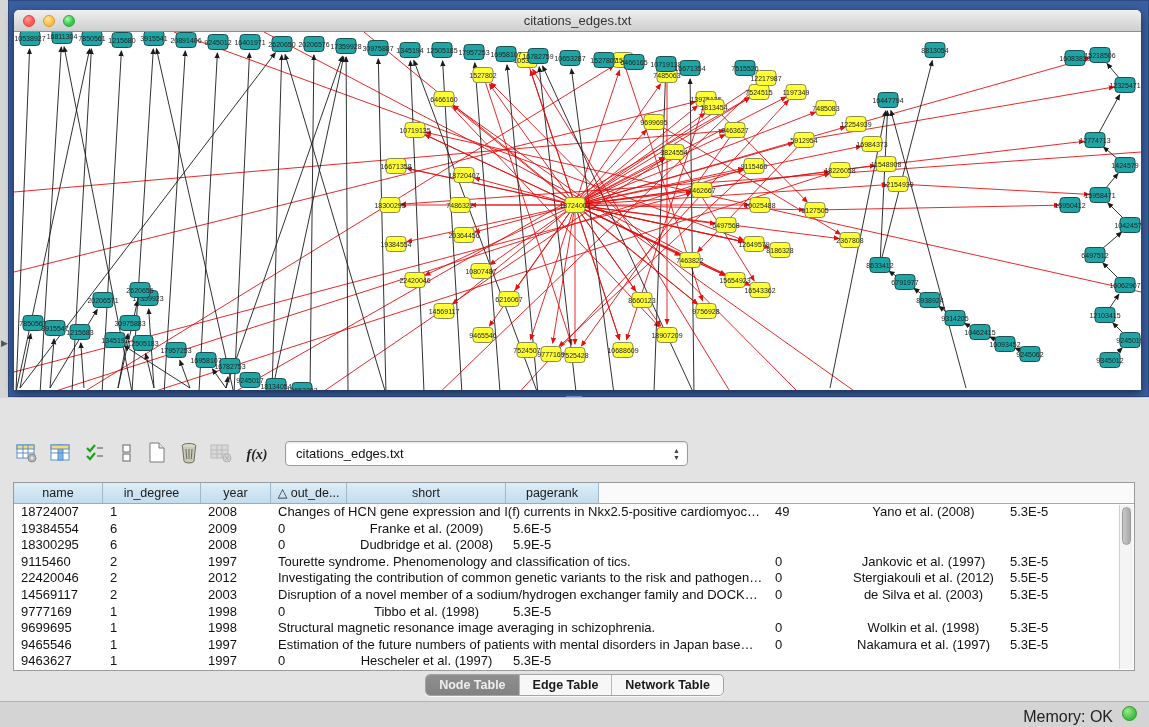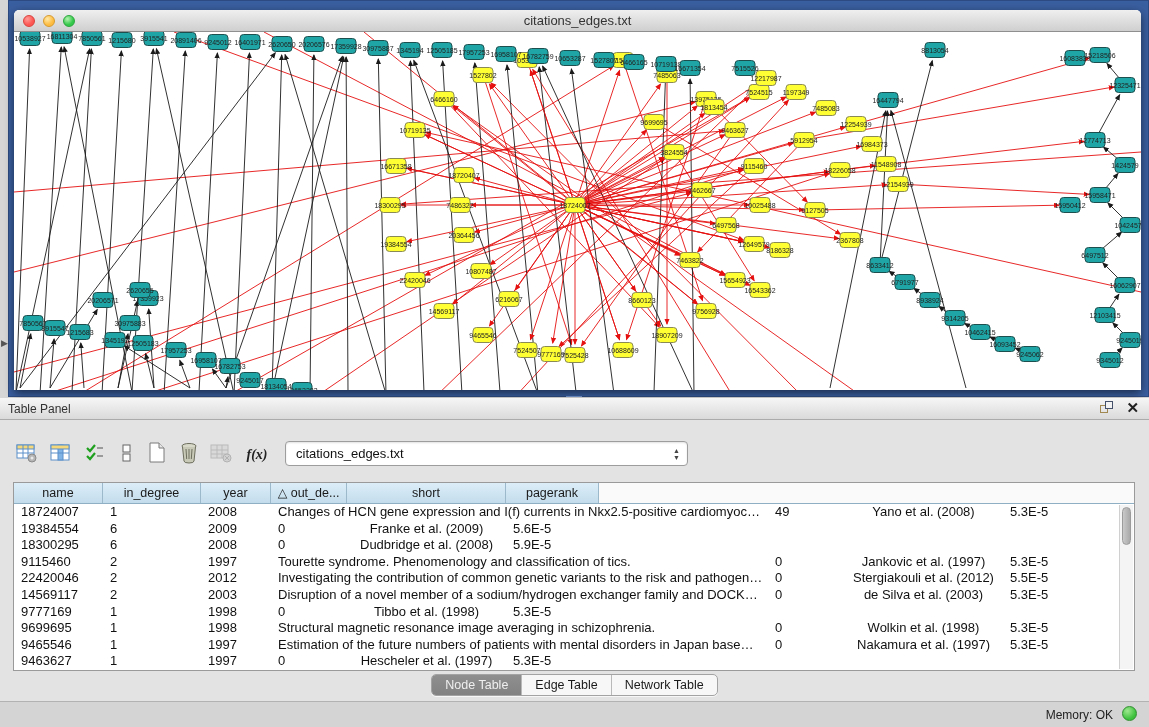--- a/index.html
+++ b/index.html
@@ -61,28 +61,28 @@
   .td.center { text-align:center; padding-left:0; }
   #vscroll { position:absolute; right:1px; top:22px; bottom:1px; width:14px;
              background:#f4f4f4; border-left:1px solid #d0d0d0; }
   #vscroll .thumb { position:absolute; left:2px; top:2px; width:9px; height:38px;
                     border-radius:6px; background:linear-gradient(90deg,#c9c9c9,#a9a9a9);
                     border:1px solid #9b9b9b; }
 
   #tabs { position:absolute; left:0; top:276px; width:100%; text-align:center; }
   #tabseg { display:inline-flex; border:1px solid #a3a3a3; border-radius:5px; overflow:hidden;
             background:#f7f7f7; box-shadow:0 1px 0 rgba(255,255,255,.7); }
-  .tab { padding:3px 13px; font-size:12.5px; color:#1a1a1a; cursor:pointer; border-left:1px solid #b9b9b9; }
+  .tab { padding:3px 13px; font-size:12.5px; color:#1a1a1a; cursor:pointer; border-left:1px solid #b9b9b9;font-weight:bold; }
   .tab:first-child { border-left:none; }
   .tab.sel { background:linear-gradient(#8f8f8f,#828282); color:#efefef; }
 
   
   #statusbar { position:absolute; left:0; top:701px; width:1149px; height:26px;
                background:#d4d4d4; border-top:1px solid #b2b2b2; }
-  #statusbar .mem { position:absolute; right:36px; top:6px; font-size:12px; color:#222;text-align:right; }
+  #statusbar .mem { position:absolute; right:36px; top:6px; font-size:16px; color:#222;text-align:right; }
   #mem-dot { position:absolute; right:12px; top:4px; width:15px; height:15px; border-radius:50%;
              border:1px solid #2f8f2f; cursor:pointer; }
 </style>
 </head>
 <body>
 
 <div id="app">
 
   <div id="desktop">
     <div id="net-window">
@@ -696,30 +696,20 @@
             <text x="288" y="360.5" font-size="7" text-anchor="middle" fill="#222" font-family="Liberation Sans, sans-serif">10653283</text>
           </g>
         </svg>
     </div>
   </div>
 
   <span id="collapse-arrow">▶</span>
   <div id="v-splitter"></div>
 
   <div id="table-panel">
-    <div id="panel-header">
-      <span class="ph-title">Table Panel</span>
-      <span class="ph-icons">
-        <span class="float-ic">
-            <span class="sq1"></span>
-            <span class="sq2"></span>
-          </span>
-        <span class="close-x">✕</span>
-      </span>
-    </div>
 
     <div id="toolbar">
       <div id="tb-icons">
           <span class="tb-btn" style="left:14px">
             <span><svg width="22" height="20">
                 <rect x="1" y="2" width="17" height="13" fill="#fff" stroke="#5b8fc9"></rect>
                 <rect x="1" y="2" width="17" height="4" fill="#f5d87a" stroke="#5b8fc9"></rect>
                 <line x1="7" y1="2" x2="7" y2="15" stroke="#5b8fc9"></line>
                 <line x1="12" y1="2" x2="12" y2="15" stroke="#5b8fc9"></line>
                 <line x1="1" y1="10" x2="18" y2="10" stroke="#5b8fc9"></line>

